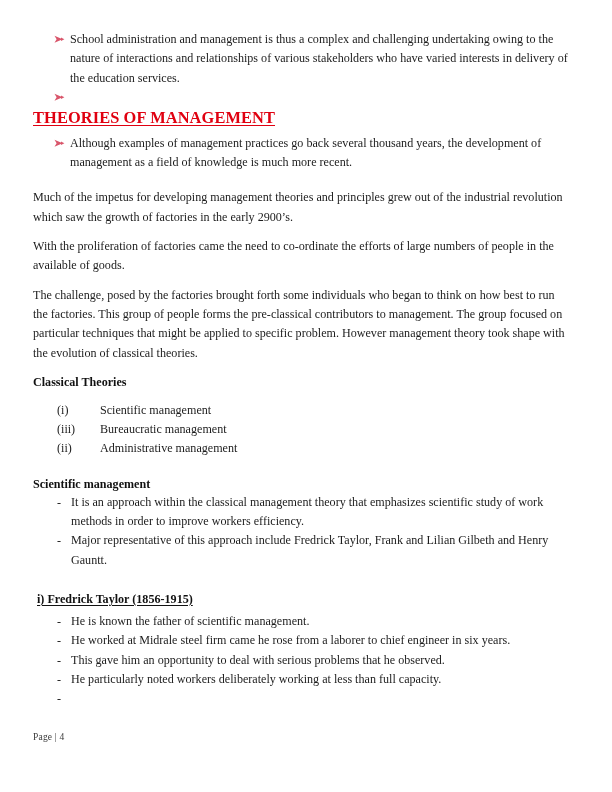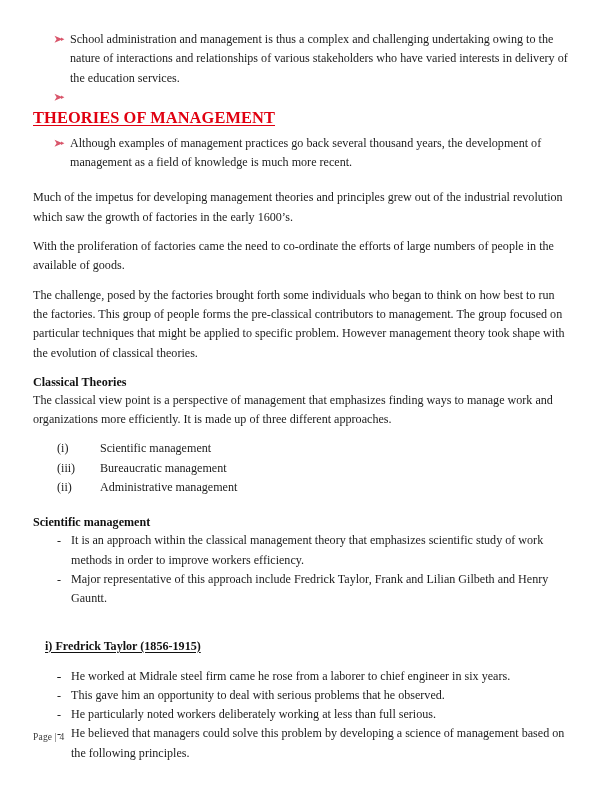--- a/index.html
+++ b/index.html
@@ -80,21 +80,21 @@
     color: #111111;
     margin: 0;
     line-height: 18px;
   }
   .heading-bold-underline {
     font-size: 12.1px;
     font-weight: bold;
     color: #111111;
     text-decoration: underline;
     text-underline-offset: 2px;
-    margin: 12px;
+    margin: 4px;
     line-height: 18px;
     display: inline-block;
   }
 
   
   .roman-list {
     list-style: none;
     margin: 0;
     padding: 0;
   }
@@ -189,35 +189,34 @@
             <path d="M0.5 0.8 L8.6 4.3 L0.5 7.8 L2.6 4.3 Z" fill="#d9566b"></path>
             <path d="M7.0 2.6 L10.4 4.3 L7.0 6.0 Z" fill="#d9566b"></path>
           </svg>
         </span>
         <span>Although examples of management practices go back several thousand years, the development of management as a field of knowledge is much more recent.</span>
       </li>
     </ul>
 
     <div class="spacer-md"></div>
 
-    <p class="para">Much of the impetus for developing management theories and principles grew out of the industrial revolution which saw the growth of factories in the early 1600’s.</p>
+    <p class="para">Much of the impetus for developing management theories and principles grew out of the industrial revolution which saw the growth of factories in the early 2900’s.</p>
 
     <div class="spacer-sm"></div>
 
     <p class="para">With the proliferation of factories came the need to co-ordinate the efforts of large numbers of people in the available of goods.</p>
 
     <div class="spacer-sm"></div>
 
     <p class="para">The challenge, posed by the factories brought forth some individuals who began to think on how best to run the factories. This group of people forms the pre-classical contributors to management. The group focused on particular techniques that might be applied to specific problem. However management theory took shape with the evolution of classical theories.</p>
 
     <div class="spacer-sm"></div>
 
     <div>
       <h2 class="heading-bold">Classical Theories</h2>
-      <p class="para">The classical view point is a perspective of management that emphasizes finding ways to manage work and organizations more efficiently. It is made up of three different approaches.</p>
     </div>
 
     <div class="spacer-sm"></div>
 
     <ol class="roman-list">
       <li class="roman-item">
         <span class="roman-marker">(i)</span>
         <span>Scientific management</span>
       </li>
       <li class="roman-item">
@@ -246,36 +245,36 @@
       </ul>
     </div>
 
     <div class="spacer-md"></div>
 
     <div>
       <h2 class="heading-bold-underline">i) Fredrick Taylor (1856-1915)</h2>
       <ul class="dash-list">
         <li class="dash-item">
           <span class="dash-marker">-</span>
+          <span>He is known the father of scientific management.</span>
         </li>
         <li class="dash-item">
           <span class="dash-marker">-</span>
           <span>He worked at Midrale steel firm came he rose from a laborer to chief engineer in six years.</span>
         </li>
         <li class="dash-item">
           <span class="dash-marker">-</span>
           <span>This gave him an opportunity to deal with serious problems that he observed.</span>
         </li>
         <li class="dash-item">
           <span class="dash-marker">-</span>
-          <span>He particularly noted workers deliberately working at less than full serious.</span>
-        </li>
-        <li class="dash-item">
-          <span class="dash-marker">-</span>
-          <span>He believed that managers could solve this problem by developing a science of management based on the following principles.</span>
+          <span>He particularly noted workers deliberately working at less than full capacity.</span>
+        </li>
+        <li class="dash-item">
+          <span class="dash-marker">-</span>
         </li>
       </ul>
     </div>
 
   </div>
 
   <div class="footer">Page | 4</div>
 </div>
 
 </body></html>

